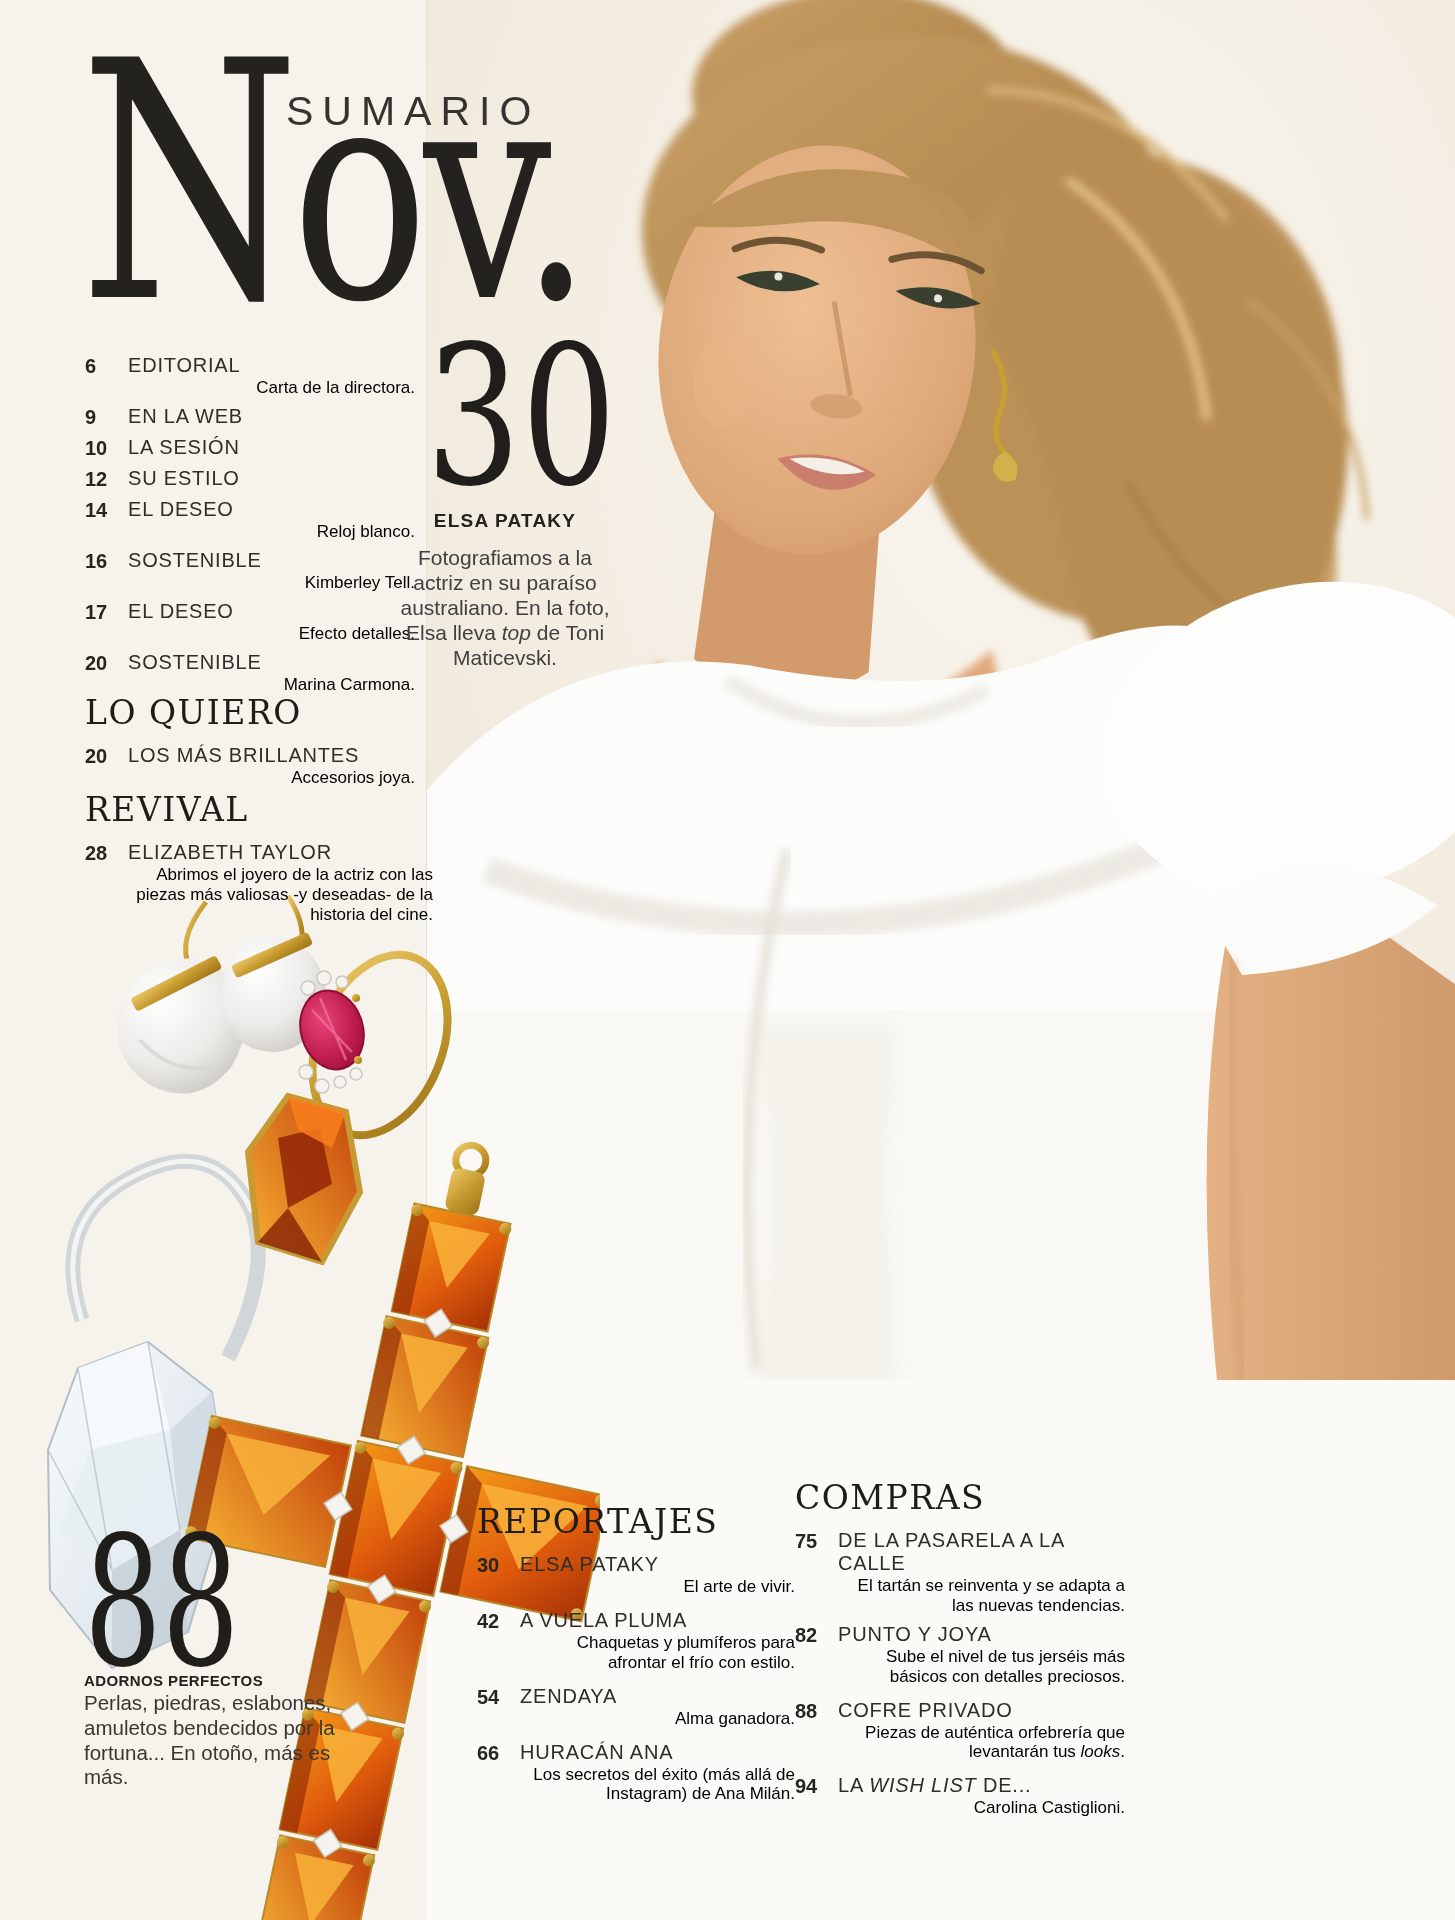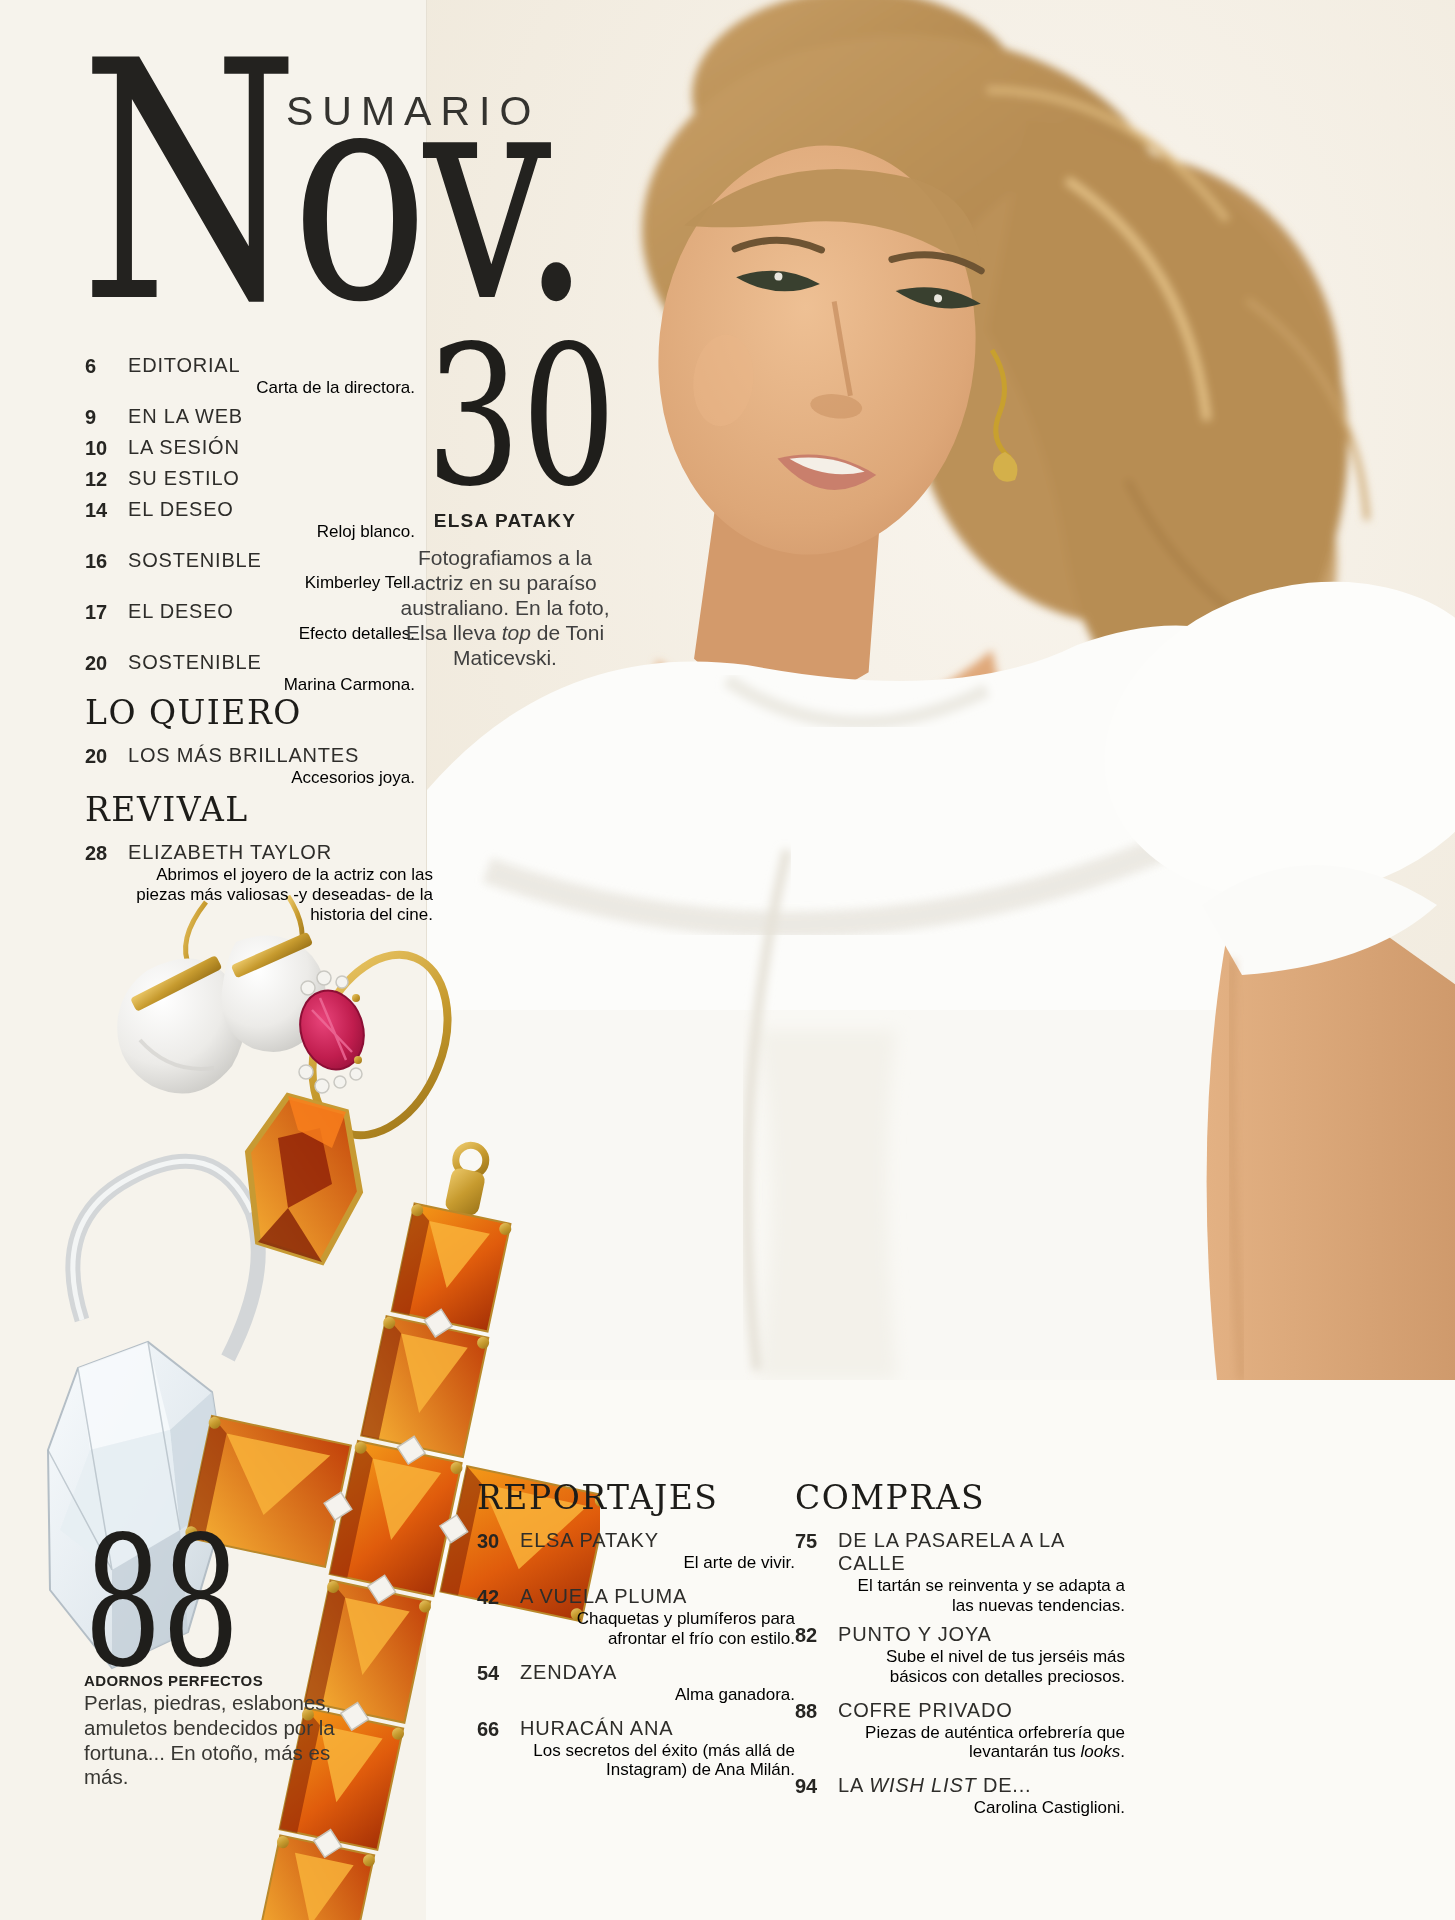--- a/index.html
+++ b/index.html
@@ -51,21 +51,21 @@
   
   .feature88{position:absolute;left:84px;top:1532px;width:262px;z-index:6;}
   .big88{
     font-family:"DejaVu Serif", serif;font-size:180px;line-height:.78;color:#1f1e1b;
     display:inline-block;transform:scaleX(.68);transform-origin:left top;
   }
   .f88title{font-size:15px;font-weight:bold;letter-spacing:.4px;color:#23221f;}
   .f88desc{font-size:20.5px;line-height:1.2;color:#383733;margin-top:2px;}
   
   .w-left{width:330px;}
-  .w-rep{width:318px;}
+  .w-rep{width:318px;margin-top:24px;}
   .w-com{width:330px;}
   svg{display:block;}
 </style>
 </head>
 <body>
 
 <div class="photo">
   <svg width="1029" height="1380" viewBox="0 0 1029 1380">
     <defs>
       <radialGradient id="bgGlow" cx="60%" cy="30%" r="80%">

